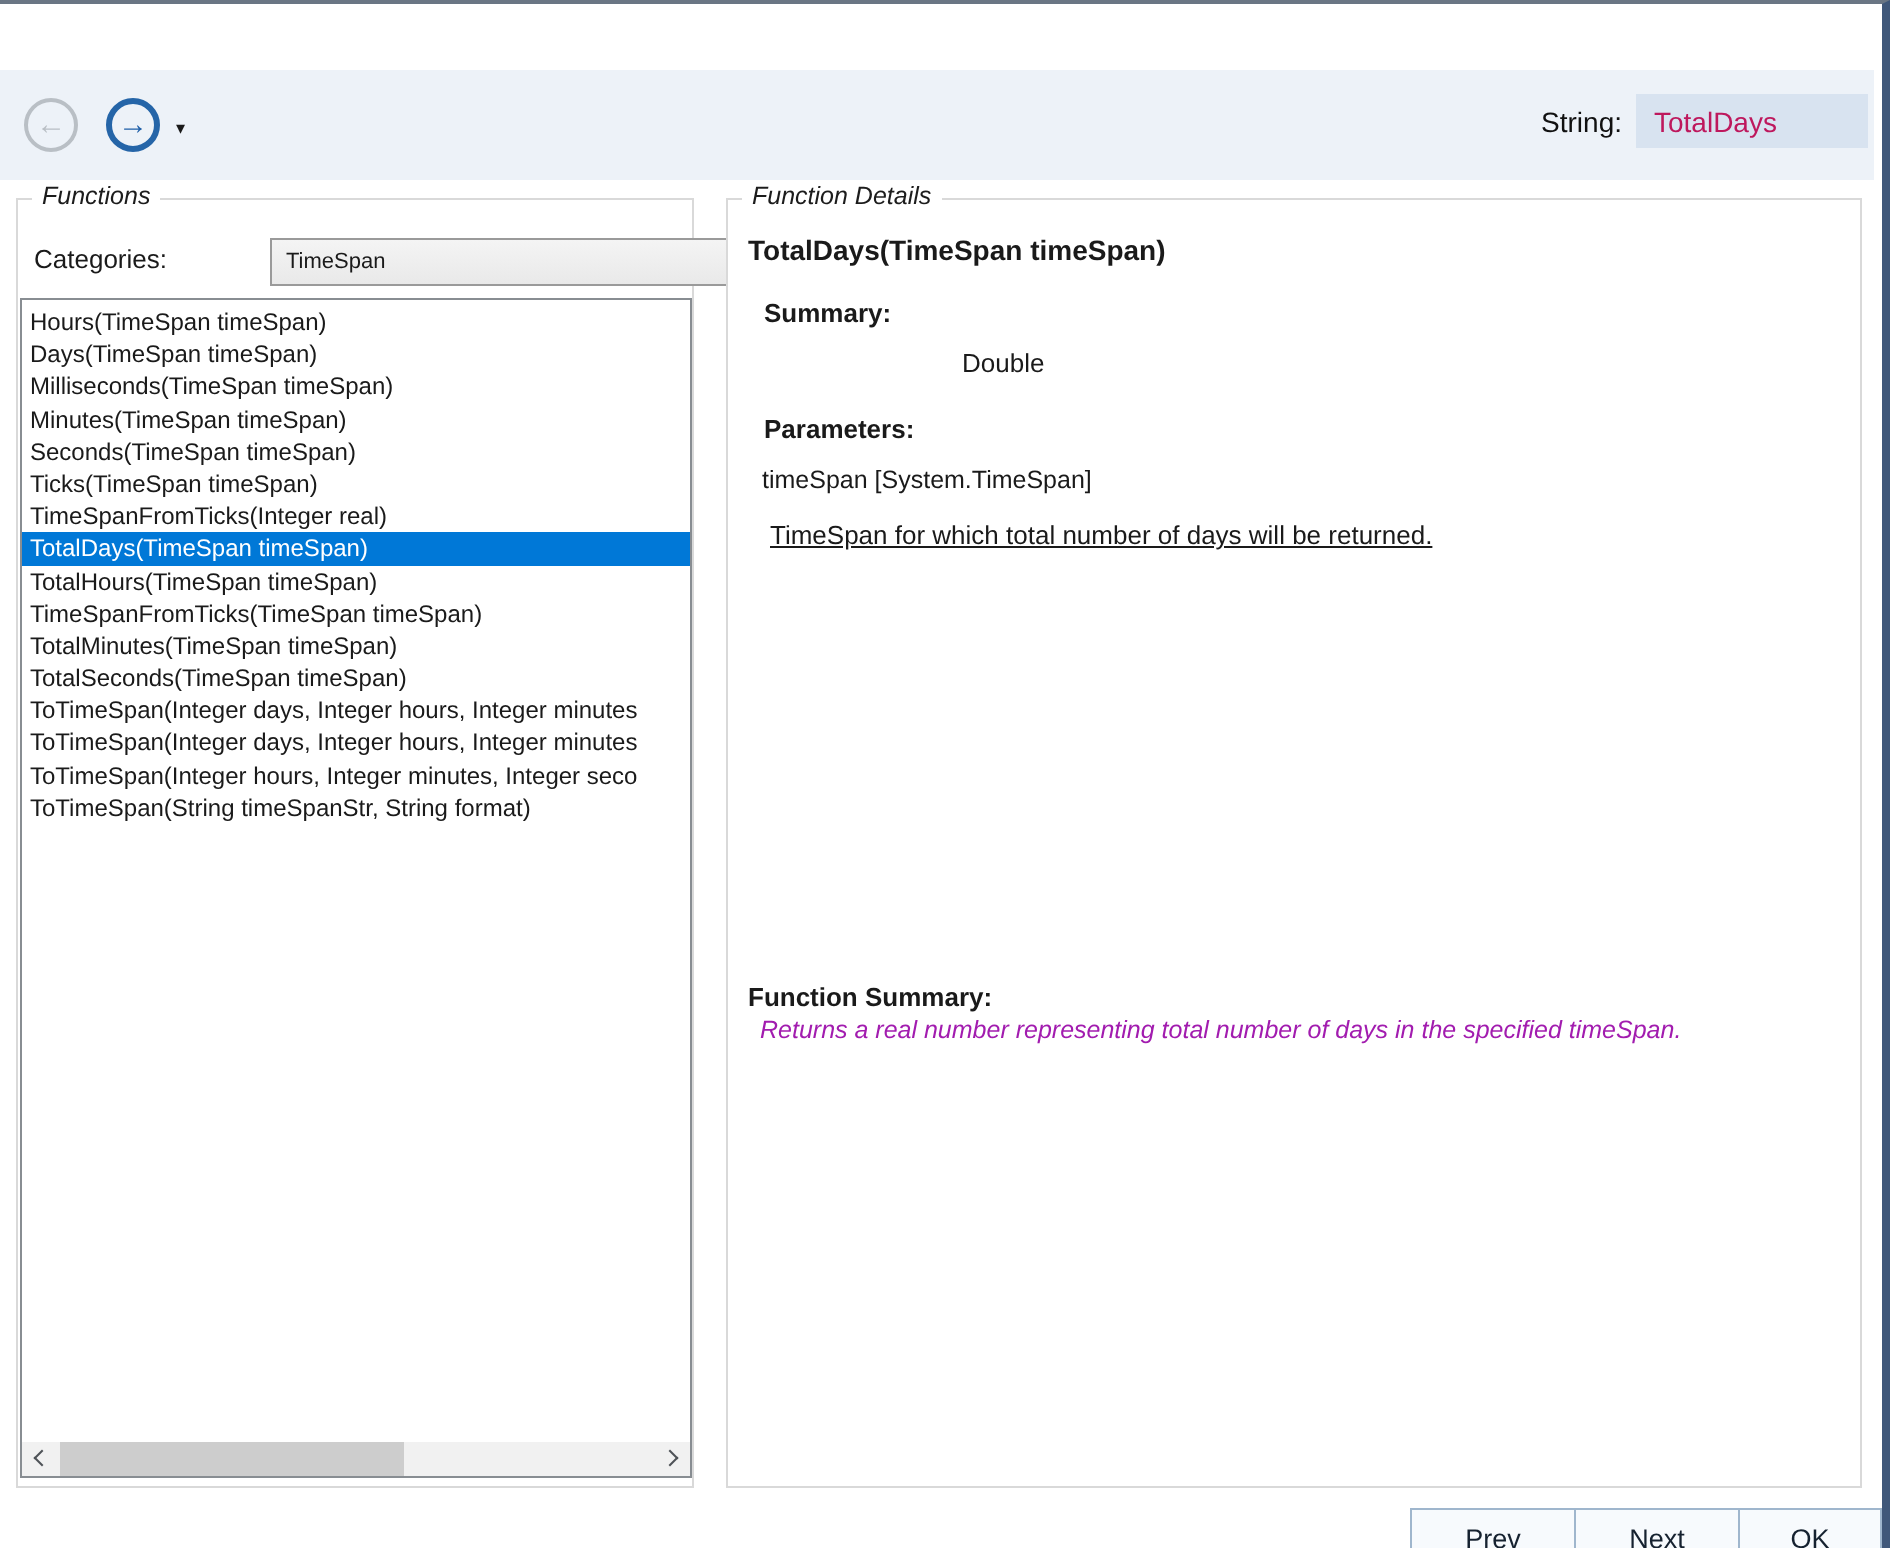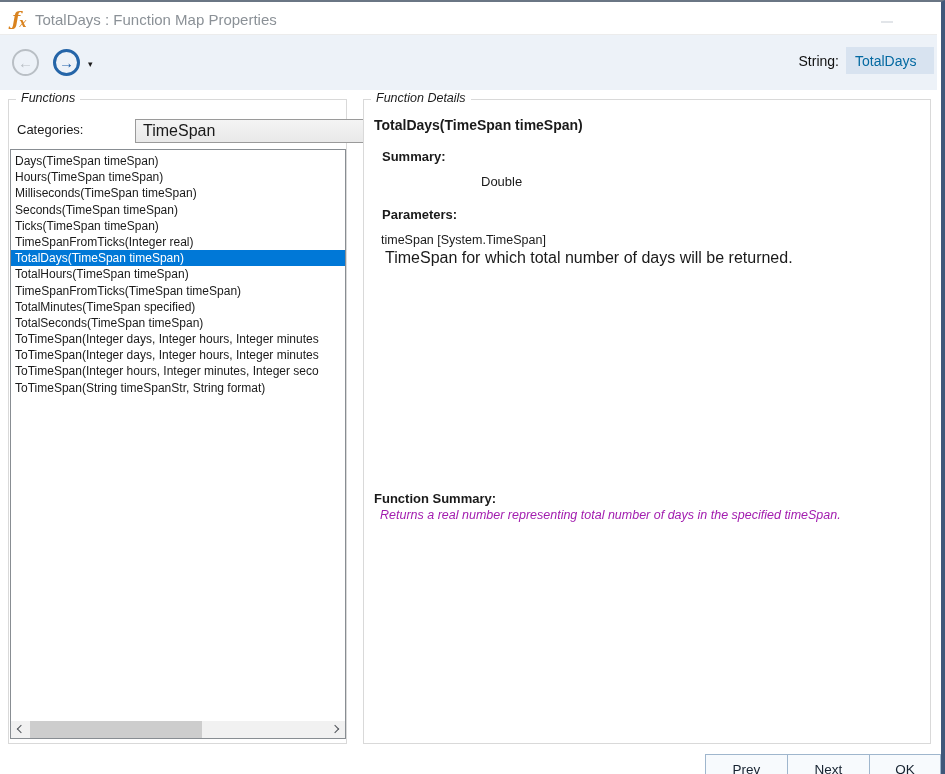--- a/index.html
+++ b/index.html
@@ -25,31 +25,31 @@
   .minimize-btn { position:absolute; left:881px; top:17px; width:12px; height:2px; background:#e2e5e9; }
 
   
   .toolbar { position:absolute; left:0; top:33px; right:4px; height:55px; background:#edf2f8; }
   .nav-btn { position:absolute; border-radius:50%; display:flex; align-items:center; justify-content:center; background:transparent; }
   .nav-back { left:12px; top:14px; width:27px; height:27px; border:2px solid #b9bfc5; color:#b9bfc5; font-size:15px; font-weight:bold; }
   .nav-forward { left:53px; top:14px; width:27px; height:27px; border:3px solid #2565a8; color:#1f5fa8; font-size:15px; font-weight:bold; }
   .nav-caret { position:absolute; left:88px; top:24px; font-size:9px; color:#1a1a1a; }
   .editing-wrap { position:absolute; right:3px; top:12px; height:27px; display:flex; align-items:center; }
   .editing-label { font-size:14px; color:#111; margin-right:7px; }
-  .editing-value { width:88px; height:27px; background:#d8e3f0; display:flex; align-items:center; padding-left:9px; font-size:14px; color:#0369a1; }
+  .editing-value { width:116px; height:27px; background:#d8e3f0; display:flex; align-items:center; padding-left:9px; font-size:14px; color:#be185d; }
 
   
   .group { position:absolute; border:1px solid #d9d9d9; background:#fff; }
   .group-label { position:absolute; top:-9px; left:7px; background:#fff; padding:0 5px; font-size:12.5px; color:#1c1c1c; white-space:nowrap;font-style:italic; }
   #functions-group { left:8px; top:97px; width:339px; height:645px; }
   #details-group  { left:363px; top:97px; width:568px; height:645px; }
 
   
   .cat-label { position:absolute; left:8px; top:22px; font-size:13px; }
-  .cat-select { position:absolute; left:126px; top:19px; width:252px; height:24px; background:linear-gradient(#f4f4f4,#e9e9e9); border:1px solid #9a9a9a; display:flex; align-items:center; padding-left:7px; font-size:16px; cursor:default; }
+  .cat-select { position:absolute; left:126px; top:19px; width:252px; height:24px; background:linear-gradient(#f4f4f4,#e9e9e9); border:1px solid #9a9a9a; display:flex; align-items:center; padding-left:7px; font-size:11px; cursor:default; }
   .chev-down { position:absolute; right:11px; top:6px; width:8px; height:8px; border-right:1.6px solid #555; border-bottom:1.6px solid #555; transform:rotate(45deg); }
 
   .listbox { position:absolute; left:1px; top:49px; width:336px; height:590px; background:#fff; border:1px solid #888d92; overflow:hidden; }
   .list-items { position:absolute; left:0; right:0; top:1px; bottom:17px; padding-top:2px; overflow:hidden; }
   .list-item { height:16.2px; line-height:16.2px; font-size:12px; padding-left:4px; white-space:nowrap; color:#1a1a1a; overflow:hidden; }
   .list-item.selected { background:#0078d7; color:#fff; }
 
   .hscroll { position:absolute; left:0; right:0; bottom:0; height:17px; background:#f1f1f1; }
   .scroll-arrow { position:absolute; top:0; width:17px; height:17px; }
   .scroll-arrow.left { left:0; } .scroll-arrow.right { right:0; }
@@ -57,70 +57,66 @@
   .scroll-arrow.left .chev { left:7px; transform:rotate(135deg); }
   .scroll-arrow.right .chev { left:4px; transform:rotate(-45deg); }
   .scroll-thumb { position:absolute; left:19px; top:0; width:172px; height:17px; background:#cdcdcd; }
 
   
   .fd-heading { position:absolute; left:10px; top:17px; font-size:14px; font-weight:bold; white-space:nowrap; }
   .fd-returns-label { position:absolute; left:18px; top:49px; font-size:13px; font-weight:bold; }
   .fd-returns-value { position:absolute; left:117px; top:50px; font-size:13px;margin-top:24px; }
   .fd-params-label { position:absolute; left:18px; top:107px; font-size:13px; font-weight:bold; }
   .fd-param-name { position:absolute; left:17px; top:133px; font-size:12.5px; }
-  .fd-param-desc { position:absolute; left:21px; top:149px; font-size:16px; }
+  .fd-param-desc { position:absolute; left:21px; top:160px; font-size:13px;text-decoration:underline; }
   .fd-summary-label { position:absolute; left:10px; top:391px; font-size:13px; font-weight:bold; }
   .fd-summary-text { position:absolute; left:16px; top:408px; font-size:12.5px; font-style:italic; color:#a21caf; white-space:nowrap; }
 
   
   .footer-btn { position:absolute; top:752px; height:30px; background:#f7fafd; border:1px solid #9fb6cd; display:flex; align-items:center; justify-content:center; font-size:13.5px; color:#162230; cursor:default; }
   #btn-prev { left:705px; width:83px; }
   #btn-next { left:787px; width:83px; }
   #btn-ok   { left:869px; width:72px; }
 </style>
 </head>
 <body>
 
 <div class="window">
 
-  <div class="titlebar">
-    <span class="fx-icon"><span class="fx-f">ƒ</span><span class="fx-x">x</span></span>
-    <span class="title-text">TotalDays : Function Map Properties</span>
-    <span class="minimize-btn"></span>
-  </div>
 
   <div class="toolbar">
     <div class="nav-btn nav-back">←</div>
     <div class="nav-btn nav-forward">→</div>
     <div class="nav-caret">▾</div>
     <div class="editing-wrap">
       <span class="editing-label">String:</span>
       <span class="editing-value">TotalDays</span>
     </div>
   </div>
 
   <div class="group" id="functions-group">
     <span class="group-label">Functions</span>
     <span class="cat-label">Categories:</span>
     <div class="cat-select">
       <span>TimeSpan</span>
       <span class="chev-down"></span>
     </div>
     <div class="listbox">
       <div class="list-items">
+          <div class="list-item">Hours(TimeSpan timeSpan)</div>
           <div class="list-item">Days(TimeSpan timeSpan)</div>
-          <div class="list-item">Hours(TimeSpan timeSpan)</div>
           <div class="list-item">Milliseconds(TimeSpan timeSpan)</div>
+          <div class="list-item">Minutes(TimeSpan timeSpan)</div>
           <div class="list-item">Seconds(TimeSpan timeSpan)</div>
           <div class="list-item">Ticks(TimeSpan timeSpan)</div>
           <div class="list-item">TimeSpanFromTicks(Integer real)</div>
           <div class="list-item selected">TotalDays(TimeSpan timeSpan)</div>
           <div class="list-item">TotalHours(TimeSpan timeSpan)</div>
           <div class="list-item">TimeSpanFromTicks(TimeSpan timeSpan)</div>
-          <div class="list-item">TotalMinutes(TimeSpan specified)</div>
+          <div class="list-item">TotalMinutes(TimeSpan timeSpan)</div>
           <div class="list-item">TotalSeconds(TimeSpan timeSpan)</div>
           <div class="list-item">ToTimeSpan(Integer days, Integer hours, Integer minutes</div>
           <div class="list-item">ToTimeSpan(Integer days, Integer hours, Integer minutes</div>
           <div class="list-item">ToTimeSpan(Integer hours, Integer minutes, Integer seco</div>
           <div class="list-item">ToTimeSpan(String timeSpanStr, String format)</div>
         </div>
       <div class="hscroll">
         <div class="scroll-arrow left">
             <span class="chev"></span>
           </div>

